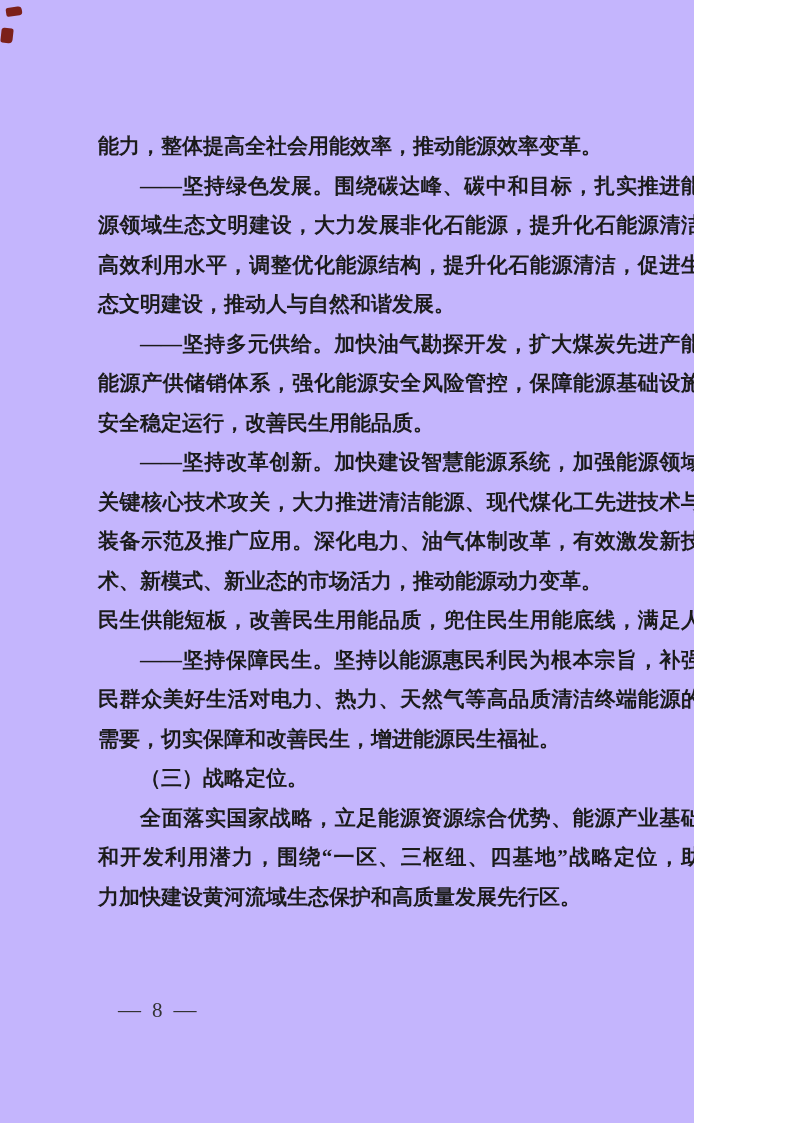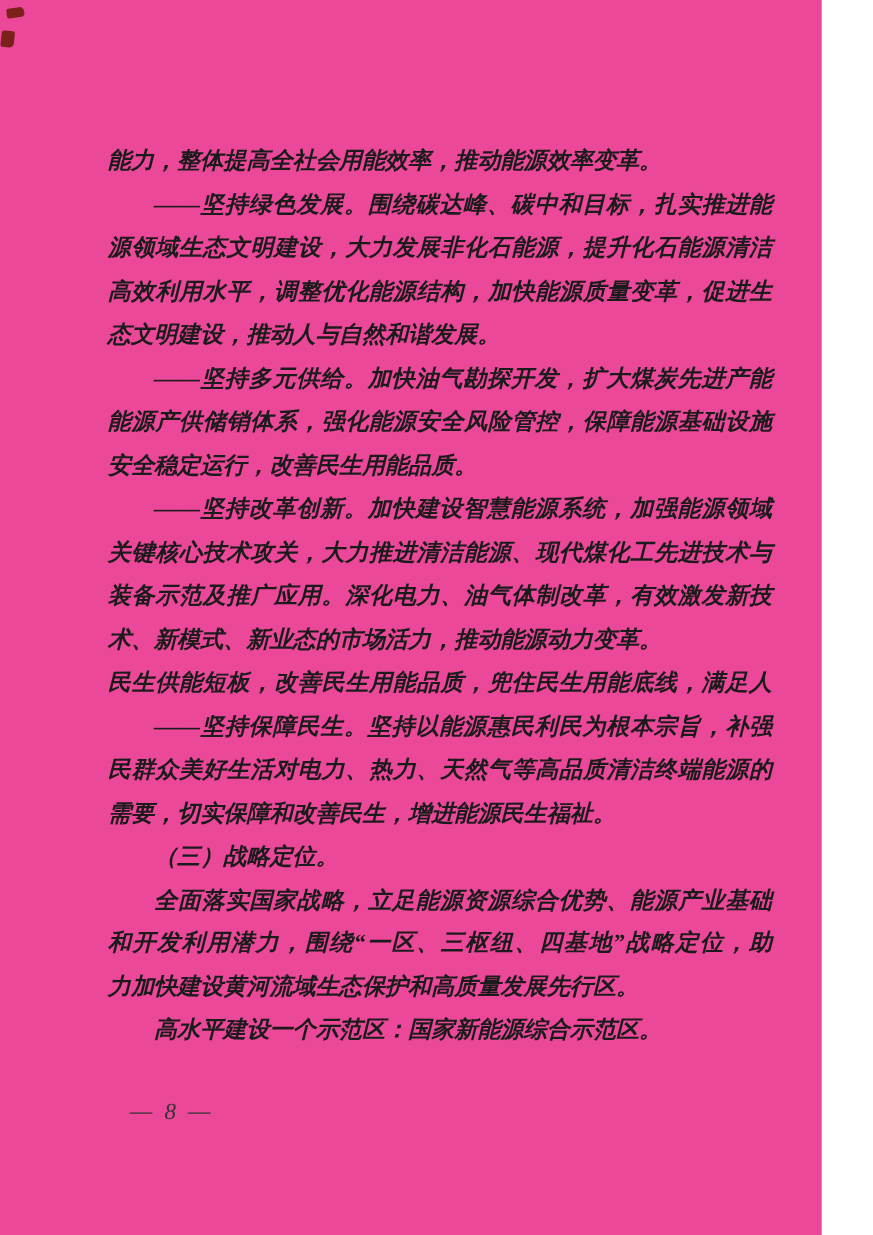--- a/index.html
+++ b/index.html
@@ -2,25 +2,24 @@
 <html><head>
 <meta charset="utf-8">
 <style>
   html, body {
     margin: 0;
     padding: 0;
     background: #ffffff;
   }
   .page {
     position: relative;
-    width: 747px;
+    width: 694px;
     height: 1123px;
-    background: #ec4899;
+    background: #c4b5fd;
     overflow: hidden;
-    font-style: italic;
   }
   
   .corner-mark {
     position: absolute;
     background: #7c201a;
   }
   .mark-1 {
     left: 6px; top: 7px;
     width: 16px; height: 9px;
     transform: rotate(-8deg);
@@ -78,38 +77,37 @@
 
 <div class="page">
 
   <div class="corner-mark mark-1"></div>
   <div class="corner-mark mark-2"></div>
 
   <main class="body-text">
     <div class="line end">能力，整体提高全社会用能效率，推动能源效率变革。</div>
     <div class="line indent">——坚持绿色发展。围绕碳达峰、碳中和目标，扎实推进能</div>
     <div class="line">源领域生态文明建设，大力发展非化石能源，提升化石能源清洁</div>
-    <div class="line">高效利用水平，调整优化能源结构，加快能源质量变革，促进生</div>
+    <div class="line">高效利用水平，调整优化能源结构，提升化石能源清洁，促进生</div>
     <div class="line end">态文明建设，推动人与自然和谐发展。</div>
     <div class="line indent">——坚持多元供给。加快油气勘探开发，扩大煤炭先进产能</div>
     <div class="line">能源产供储销体系，强化能源安全风险管控，保障能源基础设施</div>
     <div class="line end">安全稳定运行，改善民生用能品质。</div>
     <div class="line indent">——坚持改革创新。加快建设智慧能源系统，加强能源领域</div>
     <div class="line">关键核心技术攻关，大力推进清洁能源、现代煤化工先进技术与</div>
     <div class="line">装备示范及推广应用。深化电力、油气体制改革，有效激发新技</div>
     <div class="line end">术、新模式、新业态的市场活力，推动能源动力变革。</div>
     <div class="line">民生供能短板，改善民生用能品质，兜住民生用能底线，满足人</div>
     <div class="line indent">——坚持保障民生。坚持以能源惠民利民为根本宗旨，补强</div>
     <div class="line">民群众美好生活对电力、热力、天然气等高品质清洁终端能源的</div>
     <div class="line end">需要，切实保障和改善民生，增进能源民生福祉。</div>
     <div class="line indent end">（三）战略定位。</div>
     <div class="line indent">全面落实国家战略，立足能源资源综合优势、能源产业基础</div>
     <div class="line">和开发利用潜力，围绕“一区、三枢纽、四基地”战略定位，助</div>
     <div class="line end">力加快建设黄河流域生态保护和高质量发展先行区。</div>
-    <div class="line indent end">高水平建设一个示范区：国家新能源综合示范区。</div>
   </main>
 
   <footer class="page-footer">
     <span class="dash">—</span>
     <span class="num">8</span>
     <span class="dash">—</span>
   </footer>
 
 </div>
 

